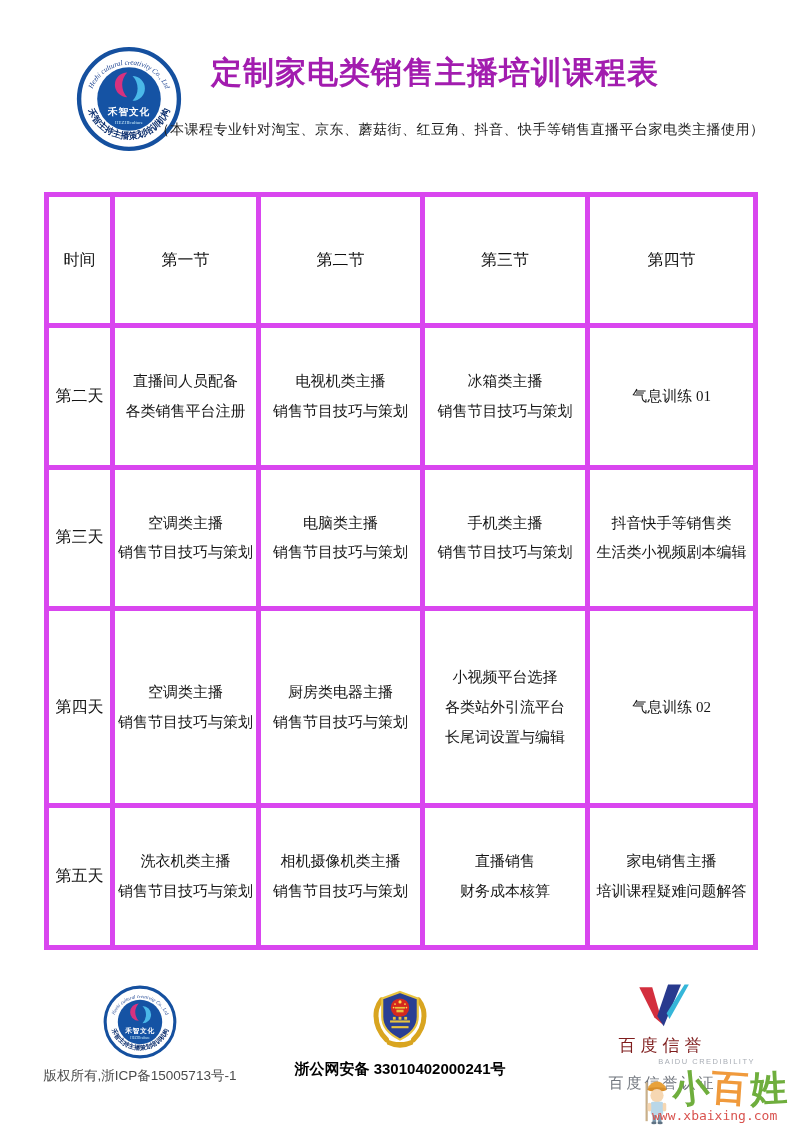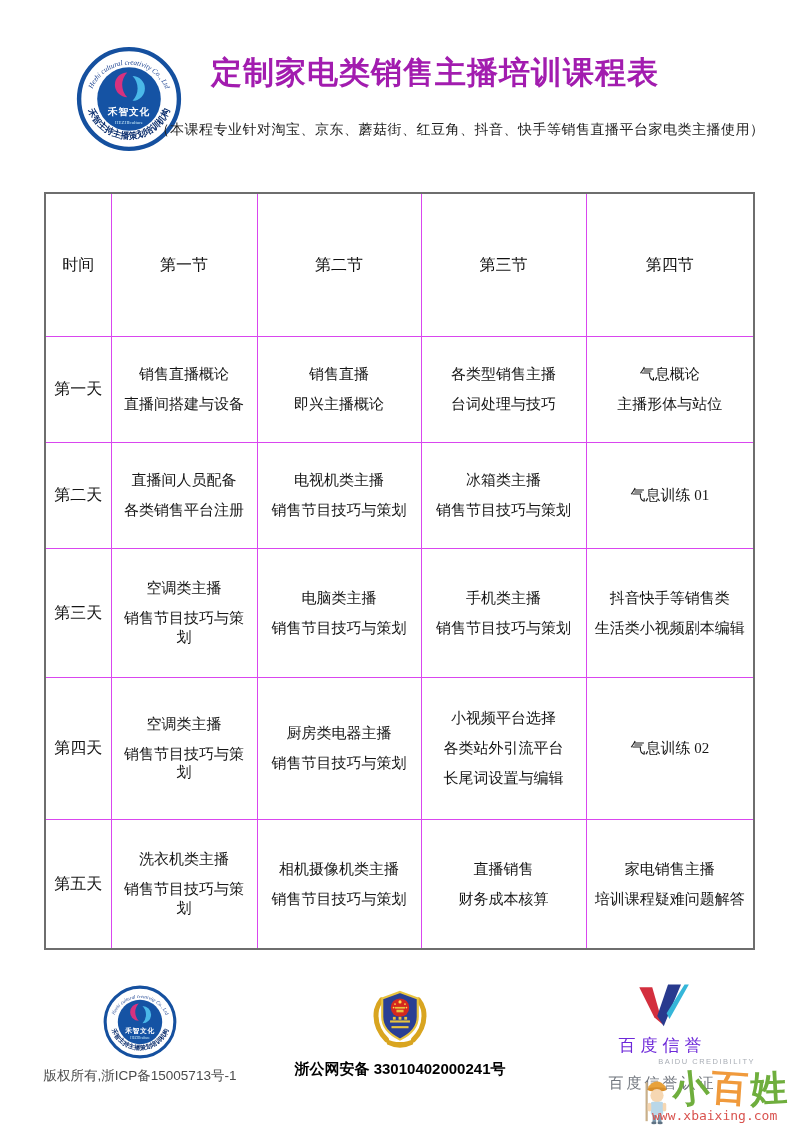--- a/index.html
+++ b/index.html
@@ -19,38 +19,38 @@
     font-family:"Liberation Serif","DejaVu Serif",serif;
     font-size:14px;color:#1e1e1e;letter-spacing:0.5px;
   }
   
   table.course{
     position:absolute;left:44px;top:192px;width:709px;height:758px;
     border-collapse:collapse;table-layout:fixed;
     font-family:"Liberation Serif","DejaVu Serif",serif;
   }
   table.course th,table.course td{
-    border:1px solid #d946ef;text-align:center;vertical-align:middle;
-    font-weight:normal;padding:8px;
+    border:5px solid #d946ef;text-align:center;vertical-align:middle;
+    font-weight:normal;padding:0;
   }
   table.course{border:2px solid #6e6e6e;}
   table.course th{font-size:16px;height:126px;color:#111;}
   table.course td{font-size:15px;color:#161616;}
   table.course td.day{font-size:16px;}
   table.course .line{margin:11px 0;line-height:1.25;}
   
   .footer-left{position:absolute;left:30px;top:985px;width:220px;text-align:center;}
   .footer-left svg{width:74px;height:74px;}
   .copyright{margin-top:4px;font-size:13.5px;color:#4a4a4a;}
   .footer-center{position:absolute;left:285px;top:984px;width:230px;text-align:center;}
   .footer-center svg{width:64px;height:70px;}
   .police-text{margin-top:2px;font-size:15px;font-weight:bold;color:#000;}
   .footer-right{position:absolute;left:570px;top:983px;width:185px;text-align:center;}
   .footer-right svg{width:66px;height:46px;}
-  .baidu-title{font-size:17px;color:#6d28d9;letter-spacing:5px;margin-top:1px;font-family:Liberation Serif, serif;}
+  .baidu-title{font-size:17px;color:#7f1d1d;letter-spacing:5px;margin-top:1px;font-family:Liberation Serif, serif;}
   .baidu-sub{font-size:7.5px;color:#a8adb5;letter-spacing:1.5px;margin-top:0;text-align:right;}
   .baidu-caption{font-size:15px;color:#70757d;letter-spacing:3px;margin-top:8px;}
   
   .watermark{position:absolute;left:640px;top:1064px;width:160px;height:64px;}
   .wm-mascot{position:absolute;left:2px;top:10px;width:30px;height:52px;}
   .wm-name{position:absolute;left:32px;top:0;width:126px;font-size:37px;font-weight:bold;
     font-family:"Liberation Sans",sans-serif;letter-spacing:2px;white-space:nowrap;}
   .wm-name span{display:inline-block;}
   .wm-c1{color:#6fae3d;transform:rotate(-6deg);}
   .wm-c2{color:#f09a3c;transform:rotate(4deg);}
@@ -97,39 +97,20 @@
     <thead>
         <tr>
           <th>时间</th>
           <th>第一节</th>
           <th>第二节</th>
           <th>第三节</th>
           <th>第四节</th>
         </tr>
       </thead>
     <tbody>
-        <tr>
-          <td class="day">第一天</td>
-          <td>
-            <div class="line">销售直播概论</div>
-            <div class="line">直播间搭建与设备</div>
-          </td>
-          <td>
-            <div class="line">销售直播</div>
-            <div class="line">即兴主播概论</div>
-          </td>
-          <td>
-            <div class="line">各类型销售主播</div>
-            <div class="line">台词处理与技巧</div>
-          </td>
-          <td>
-            <div class="line">气息概论</div>
-            <div class="line">主播形体与站位</div>
-          </td>
-        </tr>
         <tr>
           <td class="day">第二天</td>
           <td>
             <div class="line">直播间人员配备</div>
             <div class="line">各类销售平台注册</div>
           </td>
           <td>
             <div class="line">电视机类主播</div>
             <div class="line">销售节目技巧与策划</div>
           </td>

